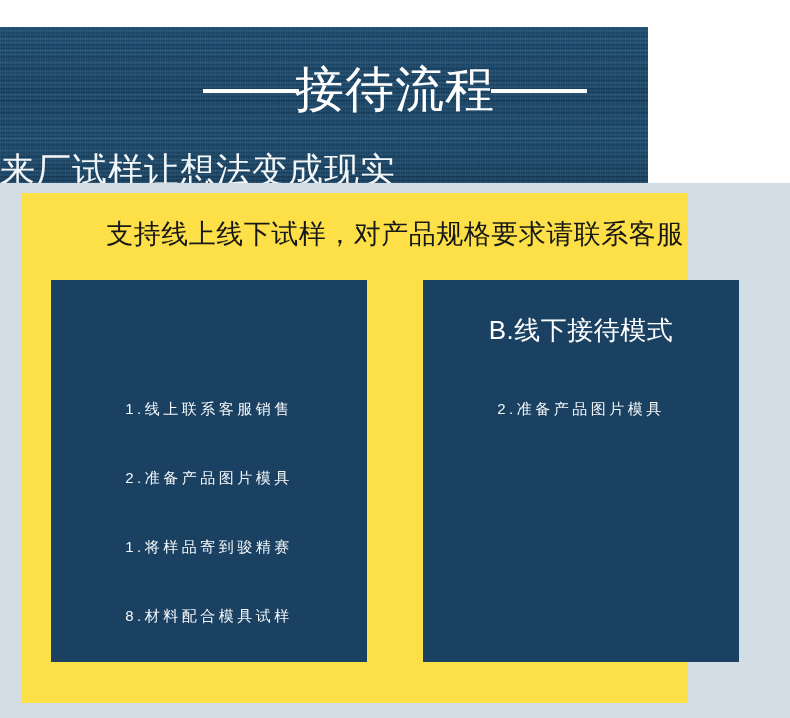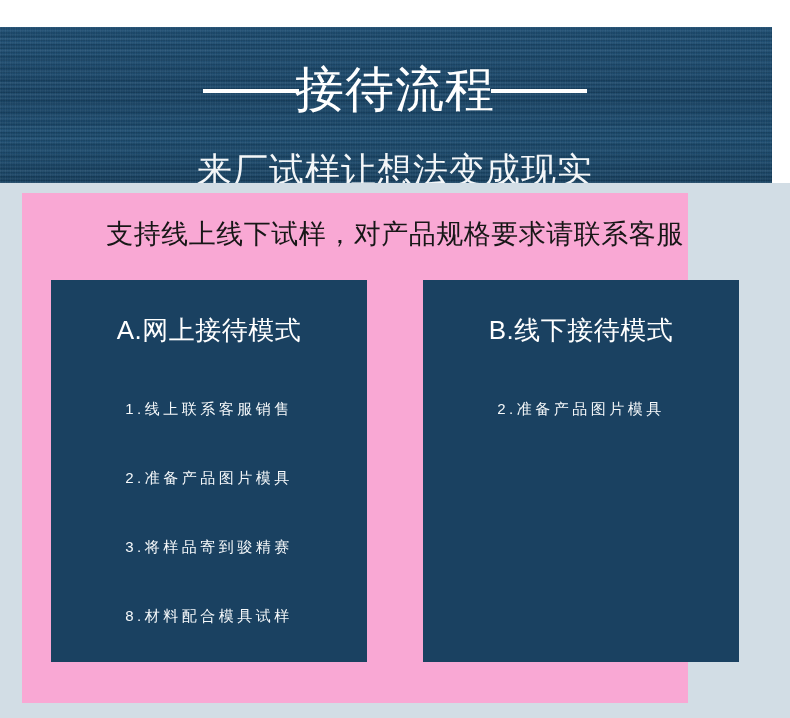--- a/index.html
+++ b/index.html
@@ -26,21 +26,21 @@
     position: absolute;
     left: 0; top: 0;
     width: 790px; height: 27px;
     background: #ffffff;
   }
 
   
   .header-band {
     position: absolute;
     left: 0; top: 27px;
-    width: 772px; height: 156px;
+    width: 648px; height: 156px;
     background-color: #1b4a6e;
     background-image:
       repeating-linear-gradient(0deg,
         rgba(255,255,255,0.050) 0px,
         rgba(255,255,255,0.050) 1px,
         rgba(0,0,0,0.00) 1px,
         rgba(0,0,0,0.00) 2px,
         rgba(0,0,0,0.085) 2px,
         rgba(0,0,0,0.085) 3px,
         rgba(255,255,255,0.022) 3px,
@@ -98,21 +98,21 @@
     padding: 0;
     font-weight: 400;
     flex: 0 0 auto;
     position: relative;
     top: -2px;
   }
   .header-sub {
     position: absolute;
     left: 0; top: 122px;
     width: 790px;
-    text-align: center;
+    text-align: left;
     font-size: 35px;
     line-height: 42px;
     color: #f3f6f8;
     letter-spacing: 1px;
     white-space: nowrap;
     z-index: 3;
   }
 
   
   .outer-band {
@@ -120,21 +120,21 @@
     left: 0; top: 183px;
     width: 790px; height: 535px;
     background: #d2dde5;
   }
 
   
   .panel {
     position: absolute;
     left: 22px; top: 193px;
     width: 666px; height: 510px;
-    background: #f9a8d4;
+    background: #fde047;
   }
 
   .panel-heading {
     position: absolute;
     left: 0; top: 23px;
     width: 746px;
     text-align: center;
     font-size: 27px;
     line-height: 36px;
     color: #171717;
@@ -203,25 +203,24 @@
 
   <div class="outer-band"></div>
 
   <div class="panel">
 
     <div class="panel-heading">支持线上线下试样，对产品规格要求请联系客服</div>
 
     <div class="cards">
 
       <div class="card">
-        <div class="card-title">A.网上接待模式</div>
         <ul class="card-list">
           <li>1.线上联系客服销售</li>
           <li>2.准备产品图片模具</li>
-          <li>3.将样品寄到骏精赛</li>
+          <li>1.将样品寄到骏精赛</li>
           <li>8.材料配合模具试样</li>
         </ul>
       </div>
 
       <div class="card">
         <div class="card-title">B.线下接待模式</div>
         <ul class="card-list">
           <li>2.准备产品图片模具</li>
         </ul>
       </div>

